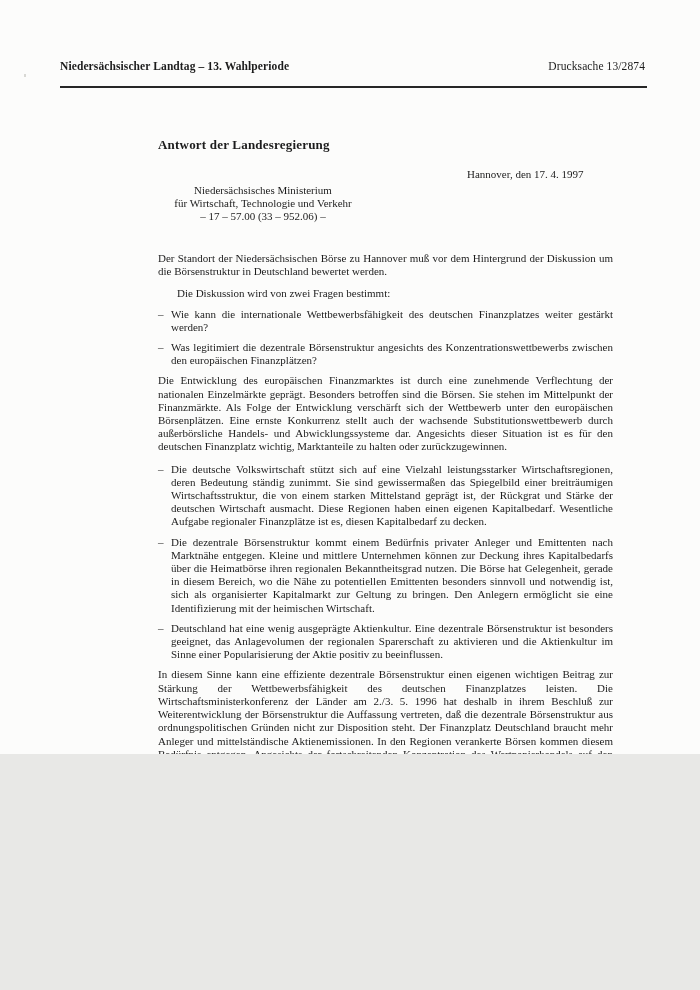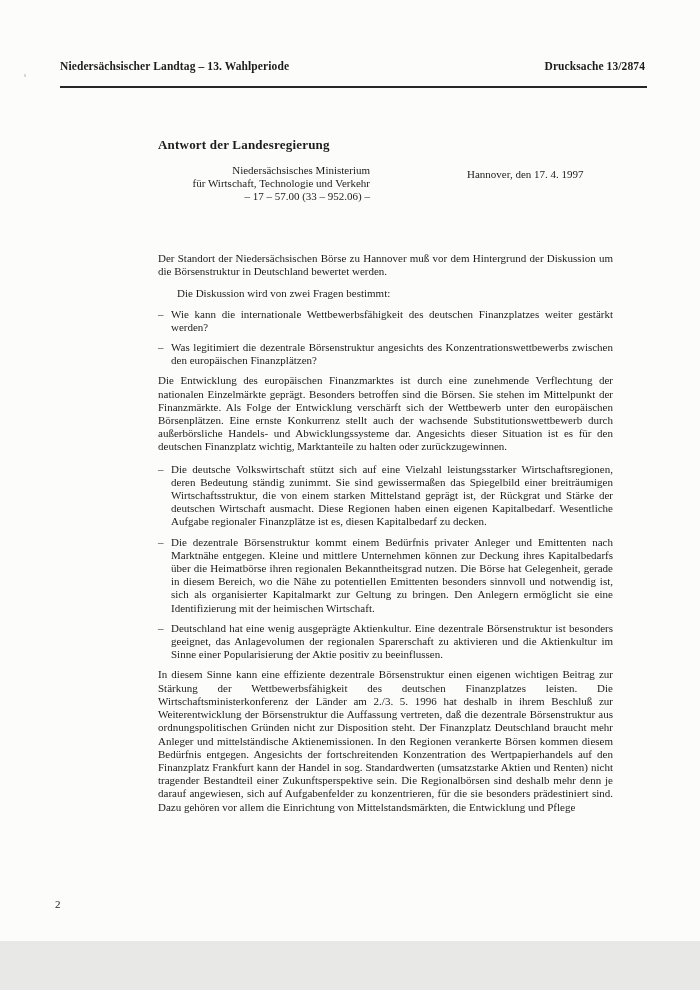--- a/index.html
+++ b/index.html
@@ -1,46 +1,46 @@
 <!DOCTYPE html>
 <html lang="de"><head>
 <meta charset="utf-8">
 <style>
   html, body { margin: 0; padding: 0; background: #e8e8e6; }
   .page {
     position: relative;
     width: 700px;
-    height: 941px;
+    height: 754px;
     margin: 0 auto;
     background: #fcfcfb;
     font-family: "Liberation Serif", "DejaVu Serif", serif;
     color: #1c1c1c;
     overflow: hidden;
   }
   
   .running-head-left {
     position: absolute; left: 60px; top: 60px;
     font-size: 11.5px; font-weight: bold; letter-spacing: 0.1px;
   }
   .running-head-right {
     position: absolute; right: 55px; top: 60px;
-    font-size: 11.5px; font-weight: bold; letter-spacing: 0.1px;
+    font-size: 11.5px; font-weight: normal; letter-spacing: 0.1px;
   }
   .header-rule {
     position: absolute; left: 60px; top: 86px;
     width: 587px; height: 2px; background: #262626;
   }
   
   .doc-title {
     position: absolute; left: 158px; top: 137px;
     font-size: 13px; font-weight: bold; letter-spacing: 0.2px;
   }
   .ministry-block {
-    position: absolute; left: 156px; top: 164px;
-    width: 214px; text-align: right;
+    position: absolute; left: 156px; top: 184px;
+    width: 214px; text-align: center;
     font-size: 11px; line-height: 13px;
   }
   .dateline {
     position: absolute; left: 467px; top: 168px;
     font-size: 11px;
   }
   
   .content {
     position: absolute; left: 158px; top: 252px;
     width: 455px;

